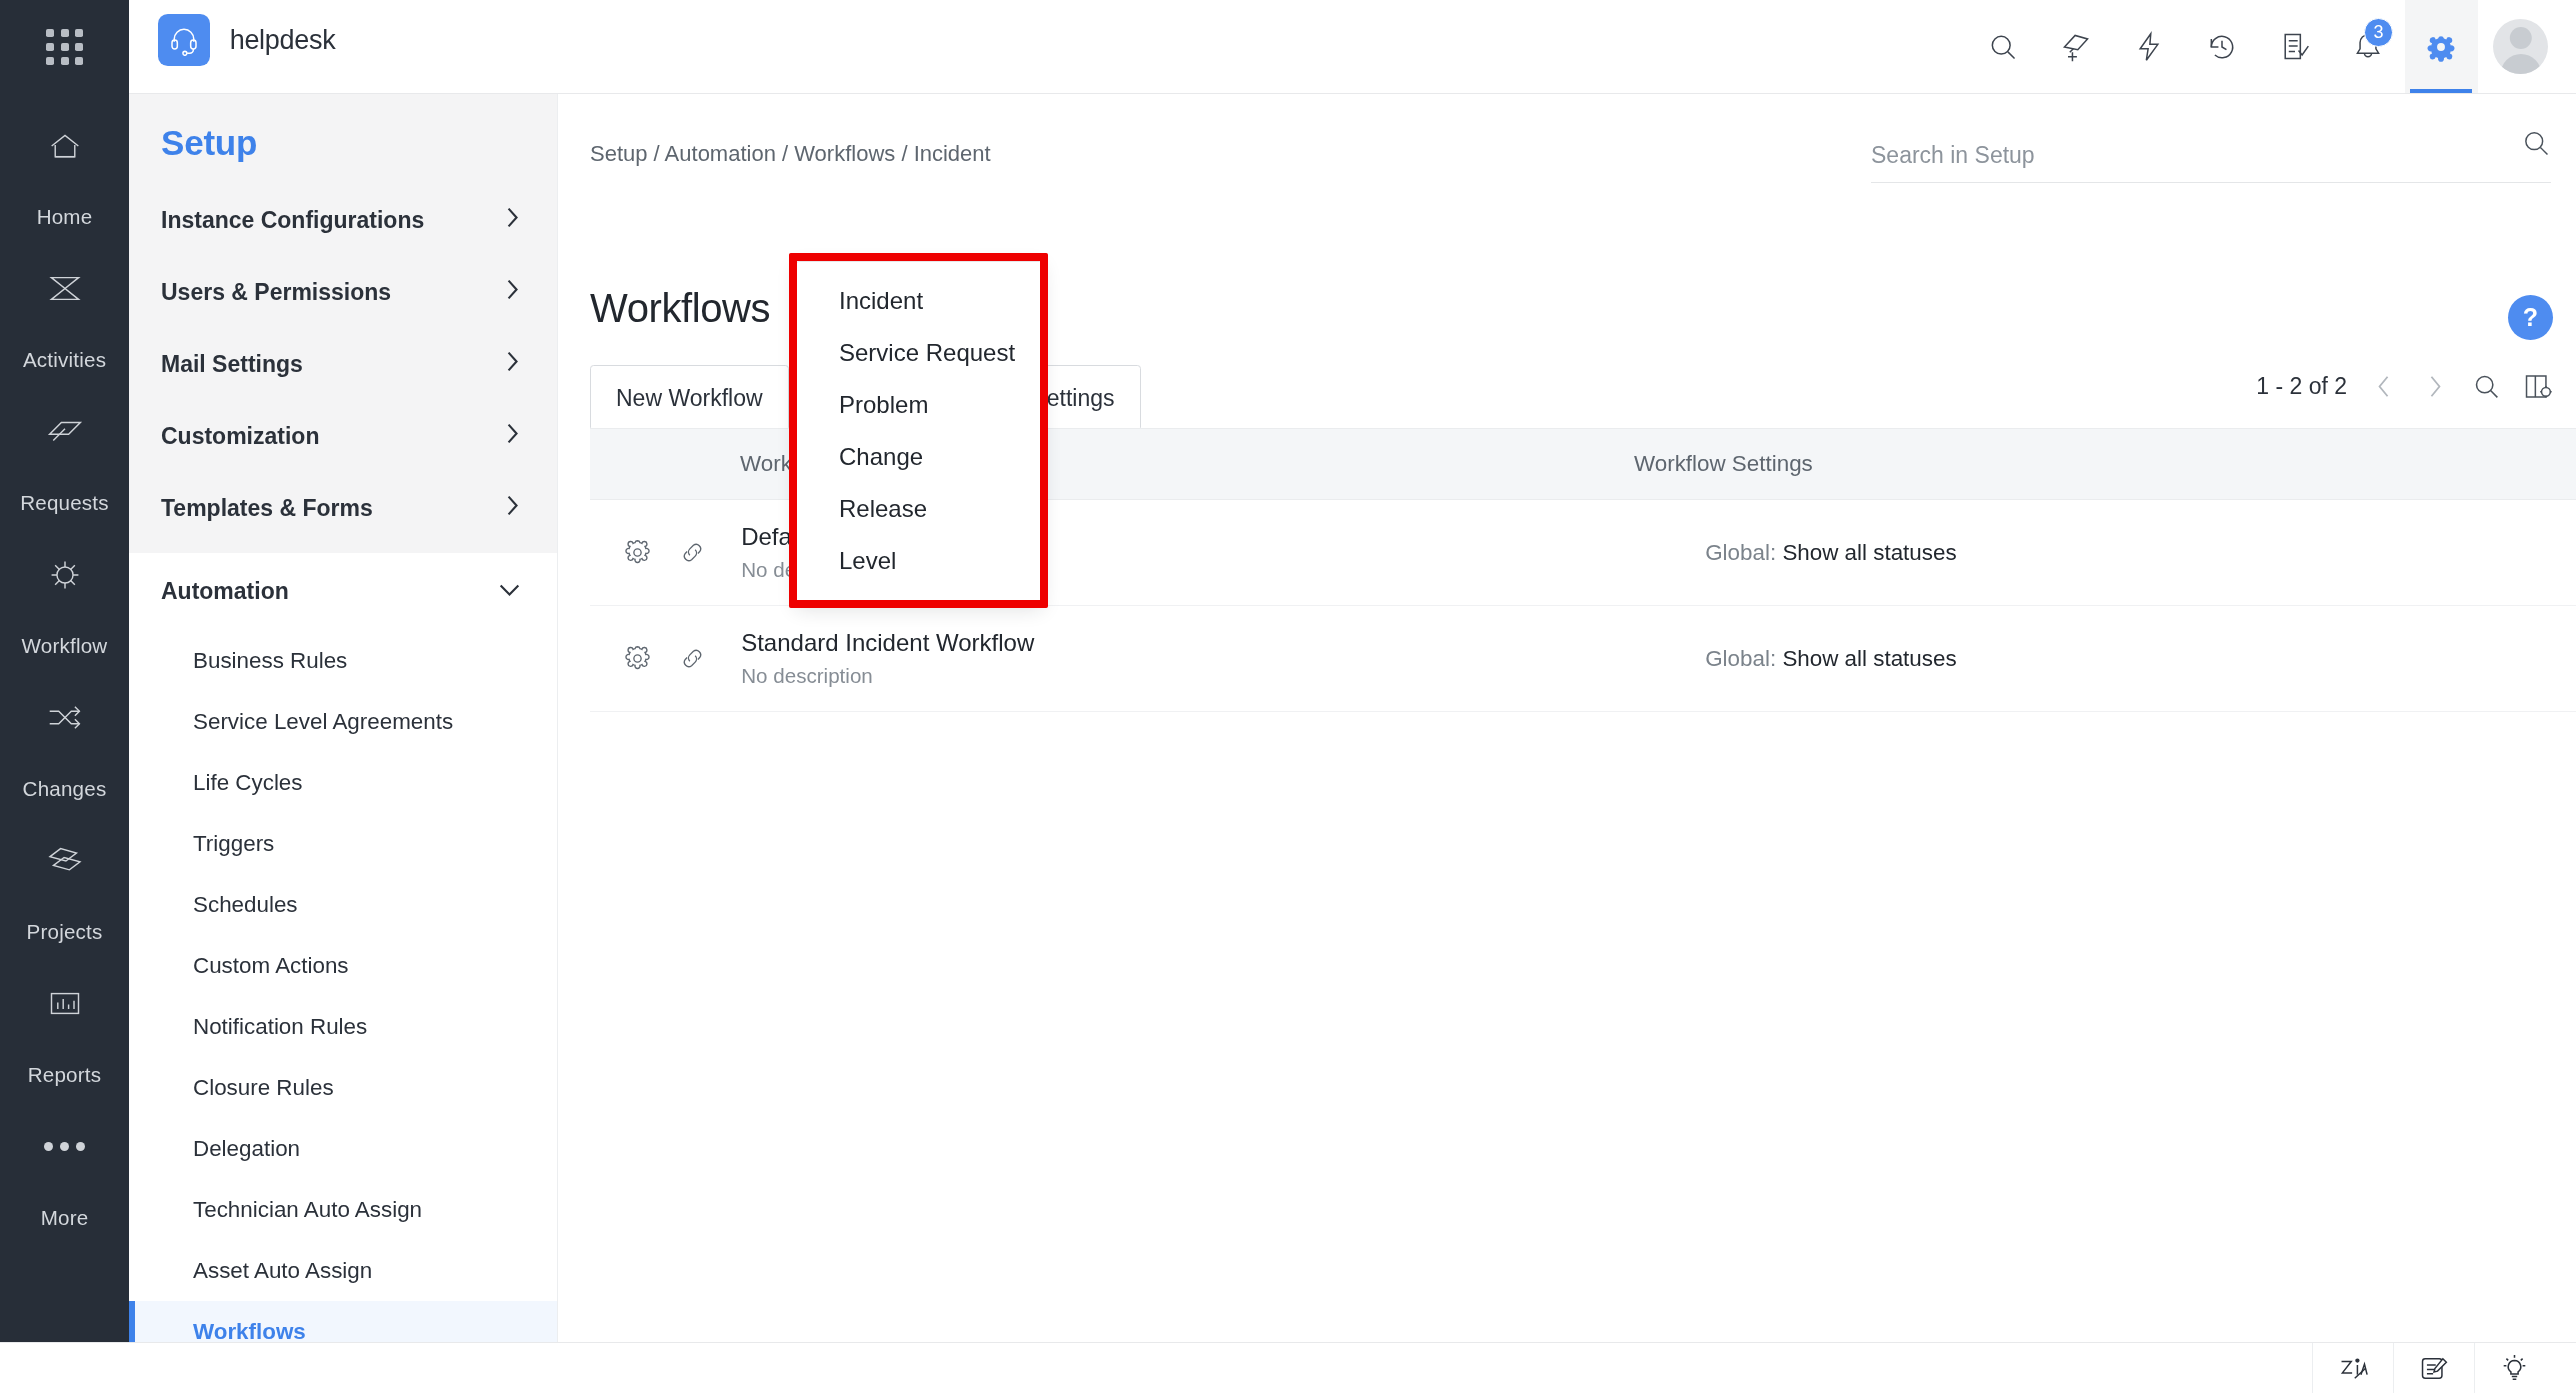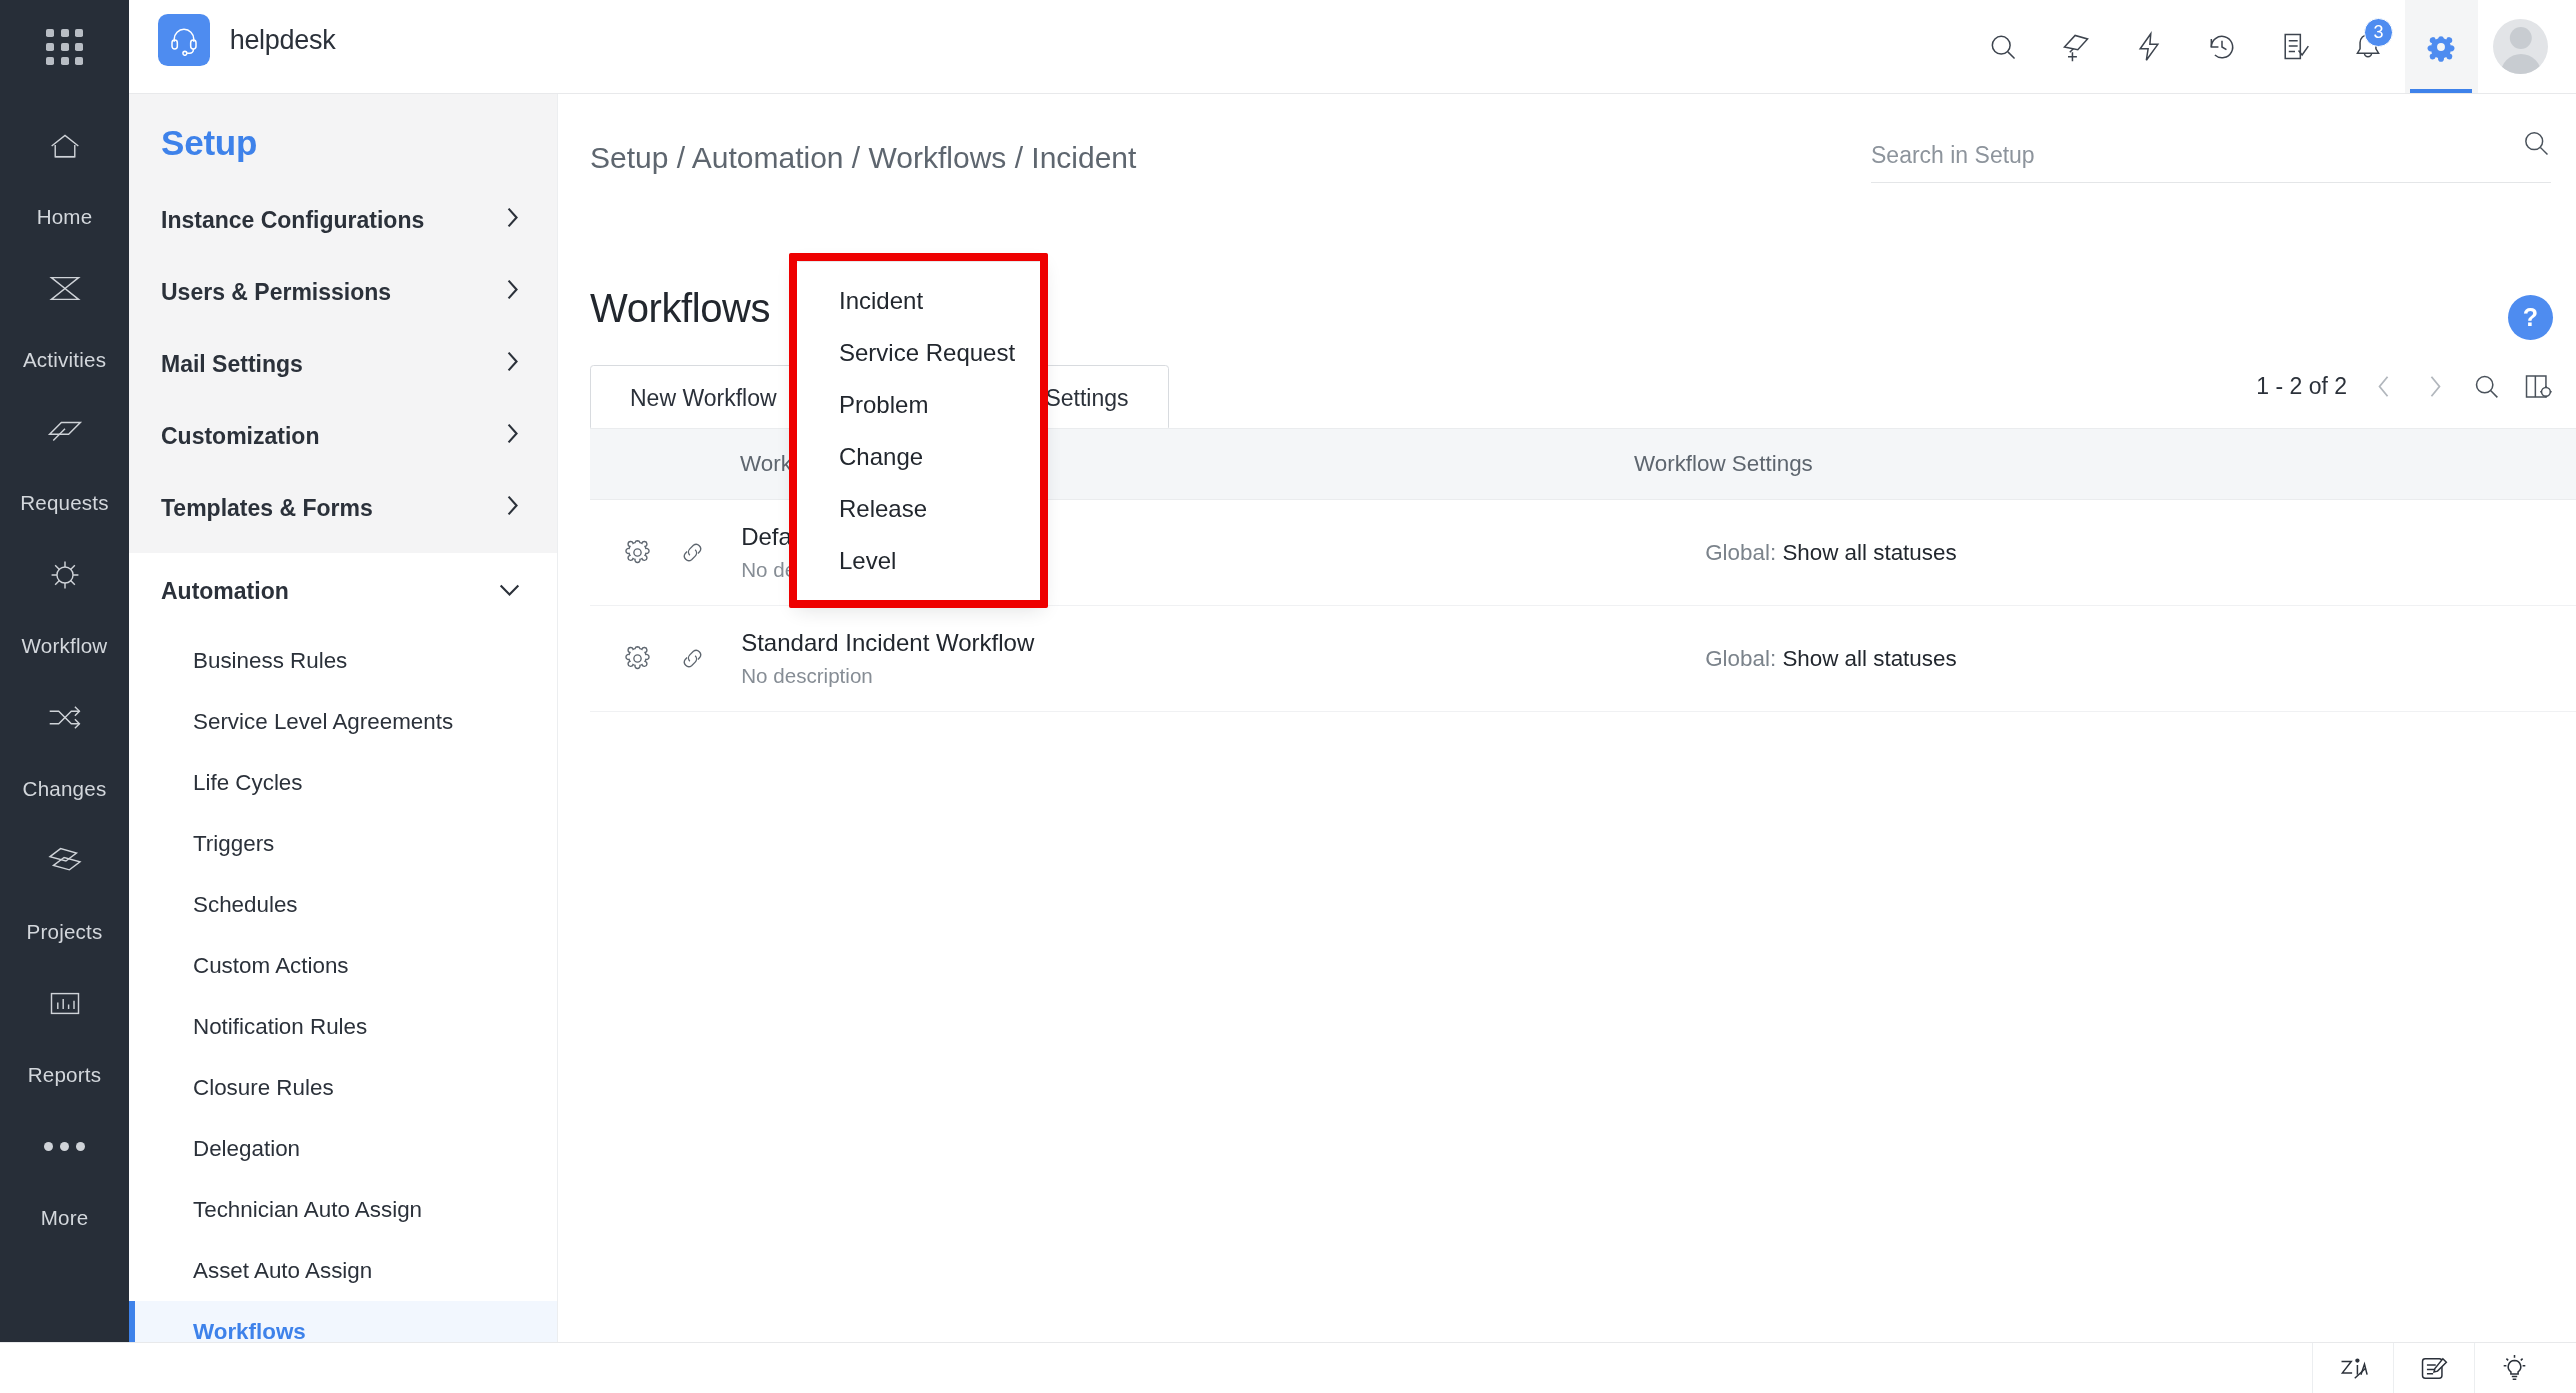--- a/index.html
+++ b/index.html
@@ -96,21 +96,21 @@
     height: 61px; display: flex; align-items: center; padding-left: 64px;
     font-size: 22.4px; color: #2b313a; cursor: pointer;
   }
   .sub-row.sel { background: #f2f7fe; color: #3e82ea; font-weight: bold; position: relative; }
   .sub-row.sel::before {
     content: ""; position: absolute; left: 0; top: 0; bottom: 0; width: 6.3px; background: #3e82ea;
   }
 
   
   .main { position: absolute; left: 558px; top: 94px; width: 2018px; height: 1248px; background: #fff; }
-  .crumb { position: absolute; left: 32px; top: 47px; font-size: 30px; color: #5e666f; }
+  .crumb { position: absolute; left: 32px; top: 47px; font-size: 22px; color: #5e666f; }
   .setup-search {
     position: absolute; right: 25px; top: 34px; width: 680px; height: 55px;
     border-bottom: 0.9px solid #e4e6e8; display: flex; justify-content: space-between;
   }
   .setup-search input {
     border: 0; outline: 0; font-size: 23px; color: #2b313a; background: transparent;
     font-family: "Liberation Sans", sans-serif; width: 572px;
   }
   .setup-search input::placeholder { color: #8d949c; }
   .setup-search svg { stroke: #4a525b; fill: none; stroke-width: 1.7; }
@@ -122,21 +122,21 @@
   }
 
   .page-h { position: absolute; left: 32px; top: 192px; display: flex; align-items: center; gap: 19.7px; }
   .page-title { font-size: 40px; color: #22272e; letter-spacing: -0.4px; }
   .vdiv { width: 1.8px; height: 38px; background: #d9dcdf; }
   .module-pick { display: flex; align-items: center; gap: 12.5px; font-size: 32px; color: #22272e; cursor: pointer; }
   .module-pick svg { stroke: #22272e; stroke-width: 2.6; fill: none; }
 
   .toolbar { position: absolute; left: 32px; right: 23px; top: 271px; height: 63px; }
   .btn {
-    height: 66px; padding: 0 39px; border: 0.9px solid #d8dbdf; border-radius: 3.6px; background: #fff;
+    height: 66px; padding: 0 25px; border: 0.9px solid #d8dbdf; border-radius: 3.6px; background: #fff;
     font-size: 23px; color: #2b313a; display: inline-flex; align-items: center; cursor: pointer;
     font-family: "Liberation Sans", sans-serif;
   }
   .btn-new { position: absolute; left: 0; top: 0; }
   .btn-global { position: absolute; left: 242px; top: 0; }
   .pager {
     position: absolute; right: 0; top: 3.6px; display: flex; align-items: center; gap: 21.5px;
   }
   .pager-count { font-size: 23px; color: #2b313a; }
   .pg-ic { width: 30px; height: 36px; display: flex; align-items: center; justify-content: center; cursor: pointer; }

